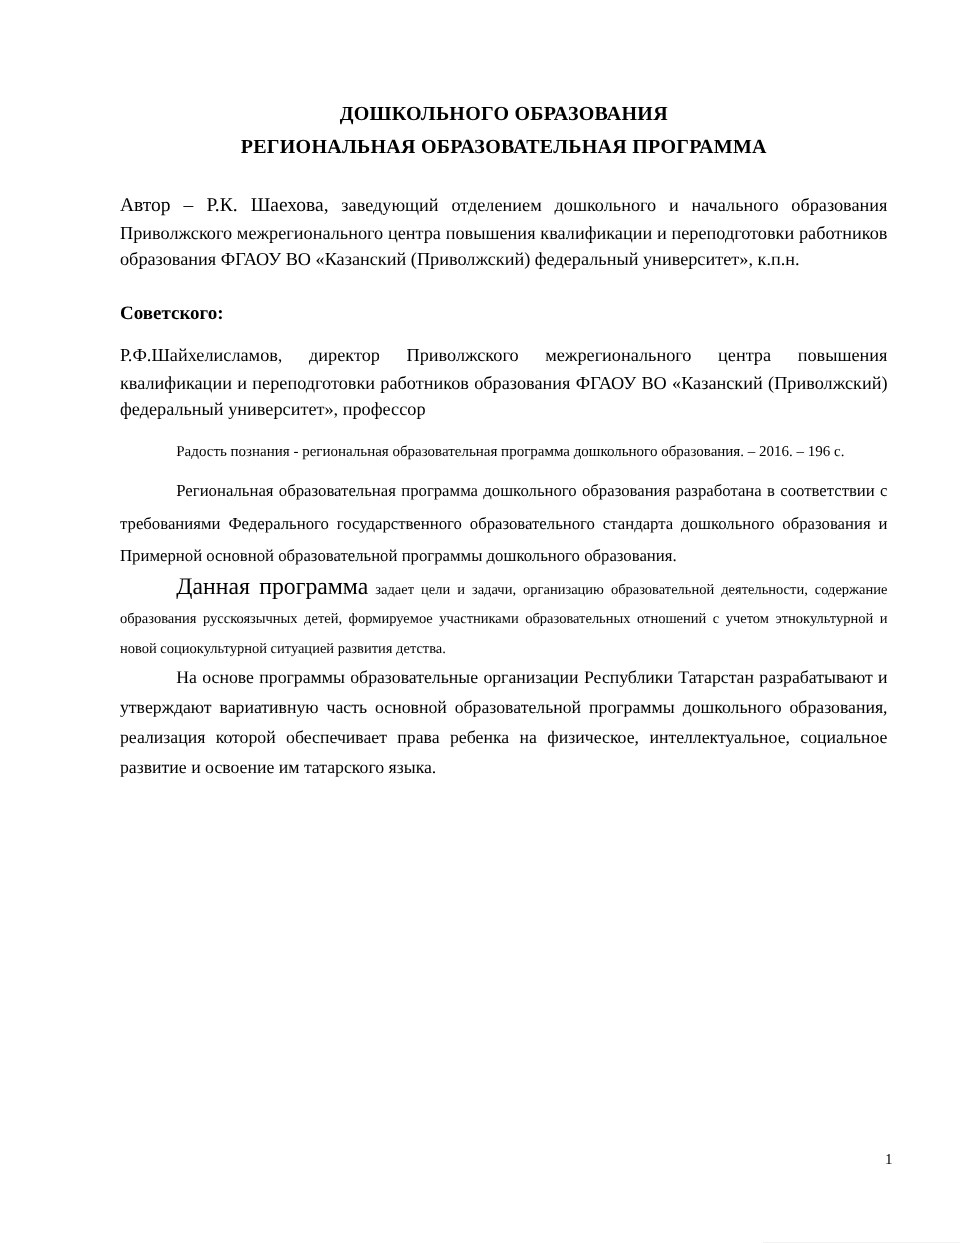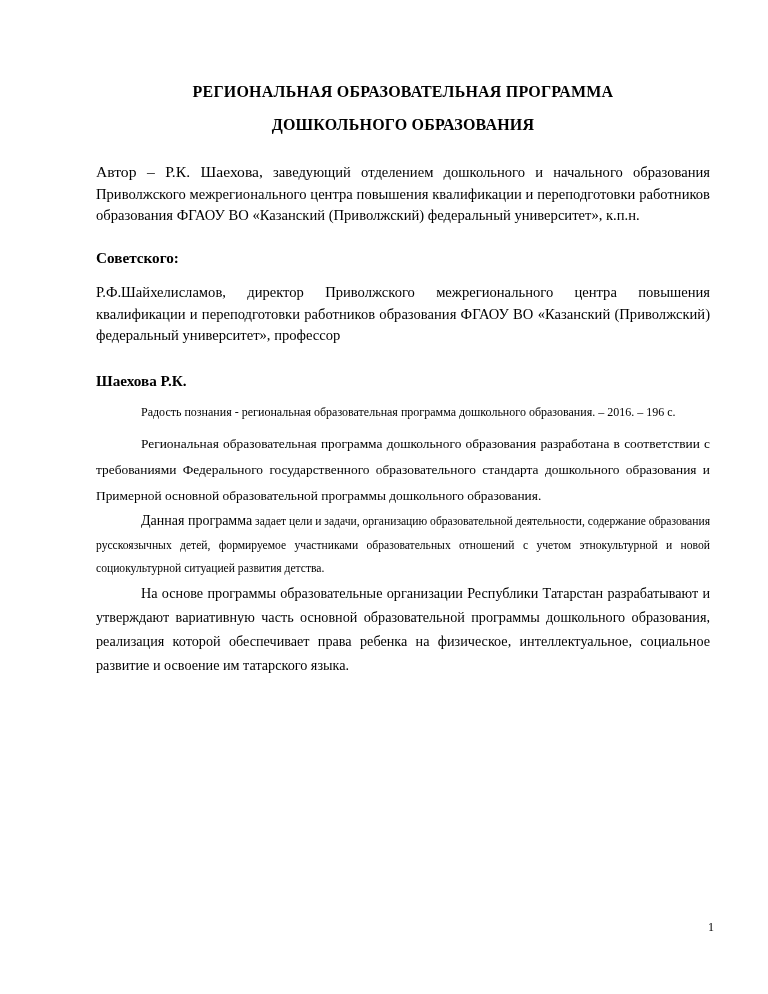--- a/index.html
+++ b/index.html
@@ -73,21 +73,21 @@
     text-align: justify;
     text-indent: 45px;
   }
   .annotation-2 {
     margin-top: 0;
     font-size: 11.6px;
     line-height: 23.5px;
     text-align: justify;
     text-indent: 45px;
   }
-  .annotation-2 .lead { font-size: 14px; }
+  .annotation-2 .lead { font-size: 19px; }
   .annotation-3 {
     margin-top: 0;
     font-size: 14.2px;
     line-height: 24px;
     text-align: justify;
     text-indent: 45px;
   }
   .page-number {
     position: absolute;
     top: 920px;
@@ -95,30 +95,29 @@
     font-size: 12px;
     line-height: 14px;
   }
 </style>
 </head>
 <body>
 
 <div class="page">
   <div class="content">
 
+    <h1 class="title-line second">ДОШКОЛЬНОГО ОБРАЗОВАНИЯ</h1>
     <h1 class="title-line">РЕГИОНАЛЬНАЯ ОБРАЗОВАТЕЛЬНАЯ ПРОГРАММА</h1>
-    <h1 class="title-line second">ДОШКОЛЬНОГО ОБРАЗОВАНИЯ</h1>
 
     <p class="body-par author-par"><span class="author-lead">Автор – Р.К. Шаехова,</span><span> заведующий отделением дошкольного и начального образования Приволжского межрегионального центра повышения квалификации и переподготовки работников образования ФГАОУ ВО «Казанский (Приволжский) федеральный университет», к.п.н.</span></p>
 
     <p class="reviewers-heading">Советского:</p>
 
     <p class="body-par reviewer-1">Р.Ф.Шайхелисламов,  директор Приволжского межрегионального центра повышения квалификации и переподготовки работников образования ФГАОУ ВО «Казанский (Приволжский) федеральный университет», профессор</p>
 
-    <p class="book-author">Шаехова Р.К.</p>
 
     <p class="bibliography">Радость познания - региональная образовательная программа дошкольного образования. – 2016. – 196 с.</p>
 
     <p class="annotation-1">Региональная образовательная программа дошкольного образования разработана в соответствии с требованиями Федерального государственного образовательного стандарта дошкольного образования и Примерной основной образовательной программы дошкольного образования.</p>
 
     <p class="annotation-2"><span class="lead">Данная программа</span><span> задает цели и задачи, организацию образовательной деятельности, содержание образования русскоязычных детей, формируемое участниками образовательных отношений с учетом этнокультурной и новой социокультурной ситуацией развития детства.</span></p>
 
     <p class="annotation-3">На основе программы образовательные организации  Республики Татарстан разрабатывают и утверждают вариативную часть основной образовательной программы дошкольного образования, реализация которой обеспечивает права ребенка на физическое, интеллектуальное, социальное  развитие и освоение им татарского языка.</p>
 
   </div>

